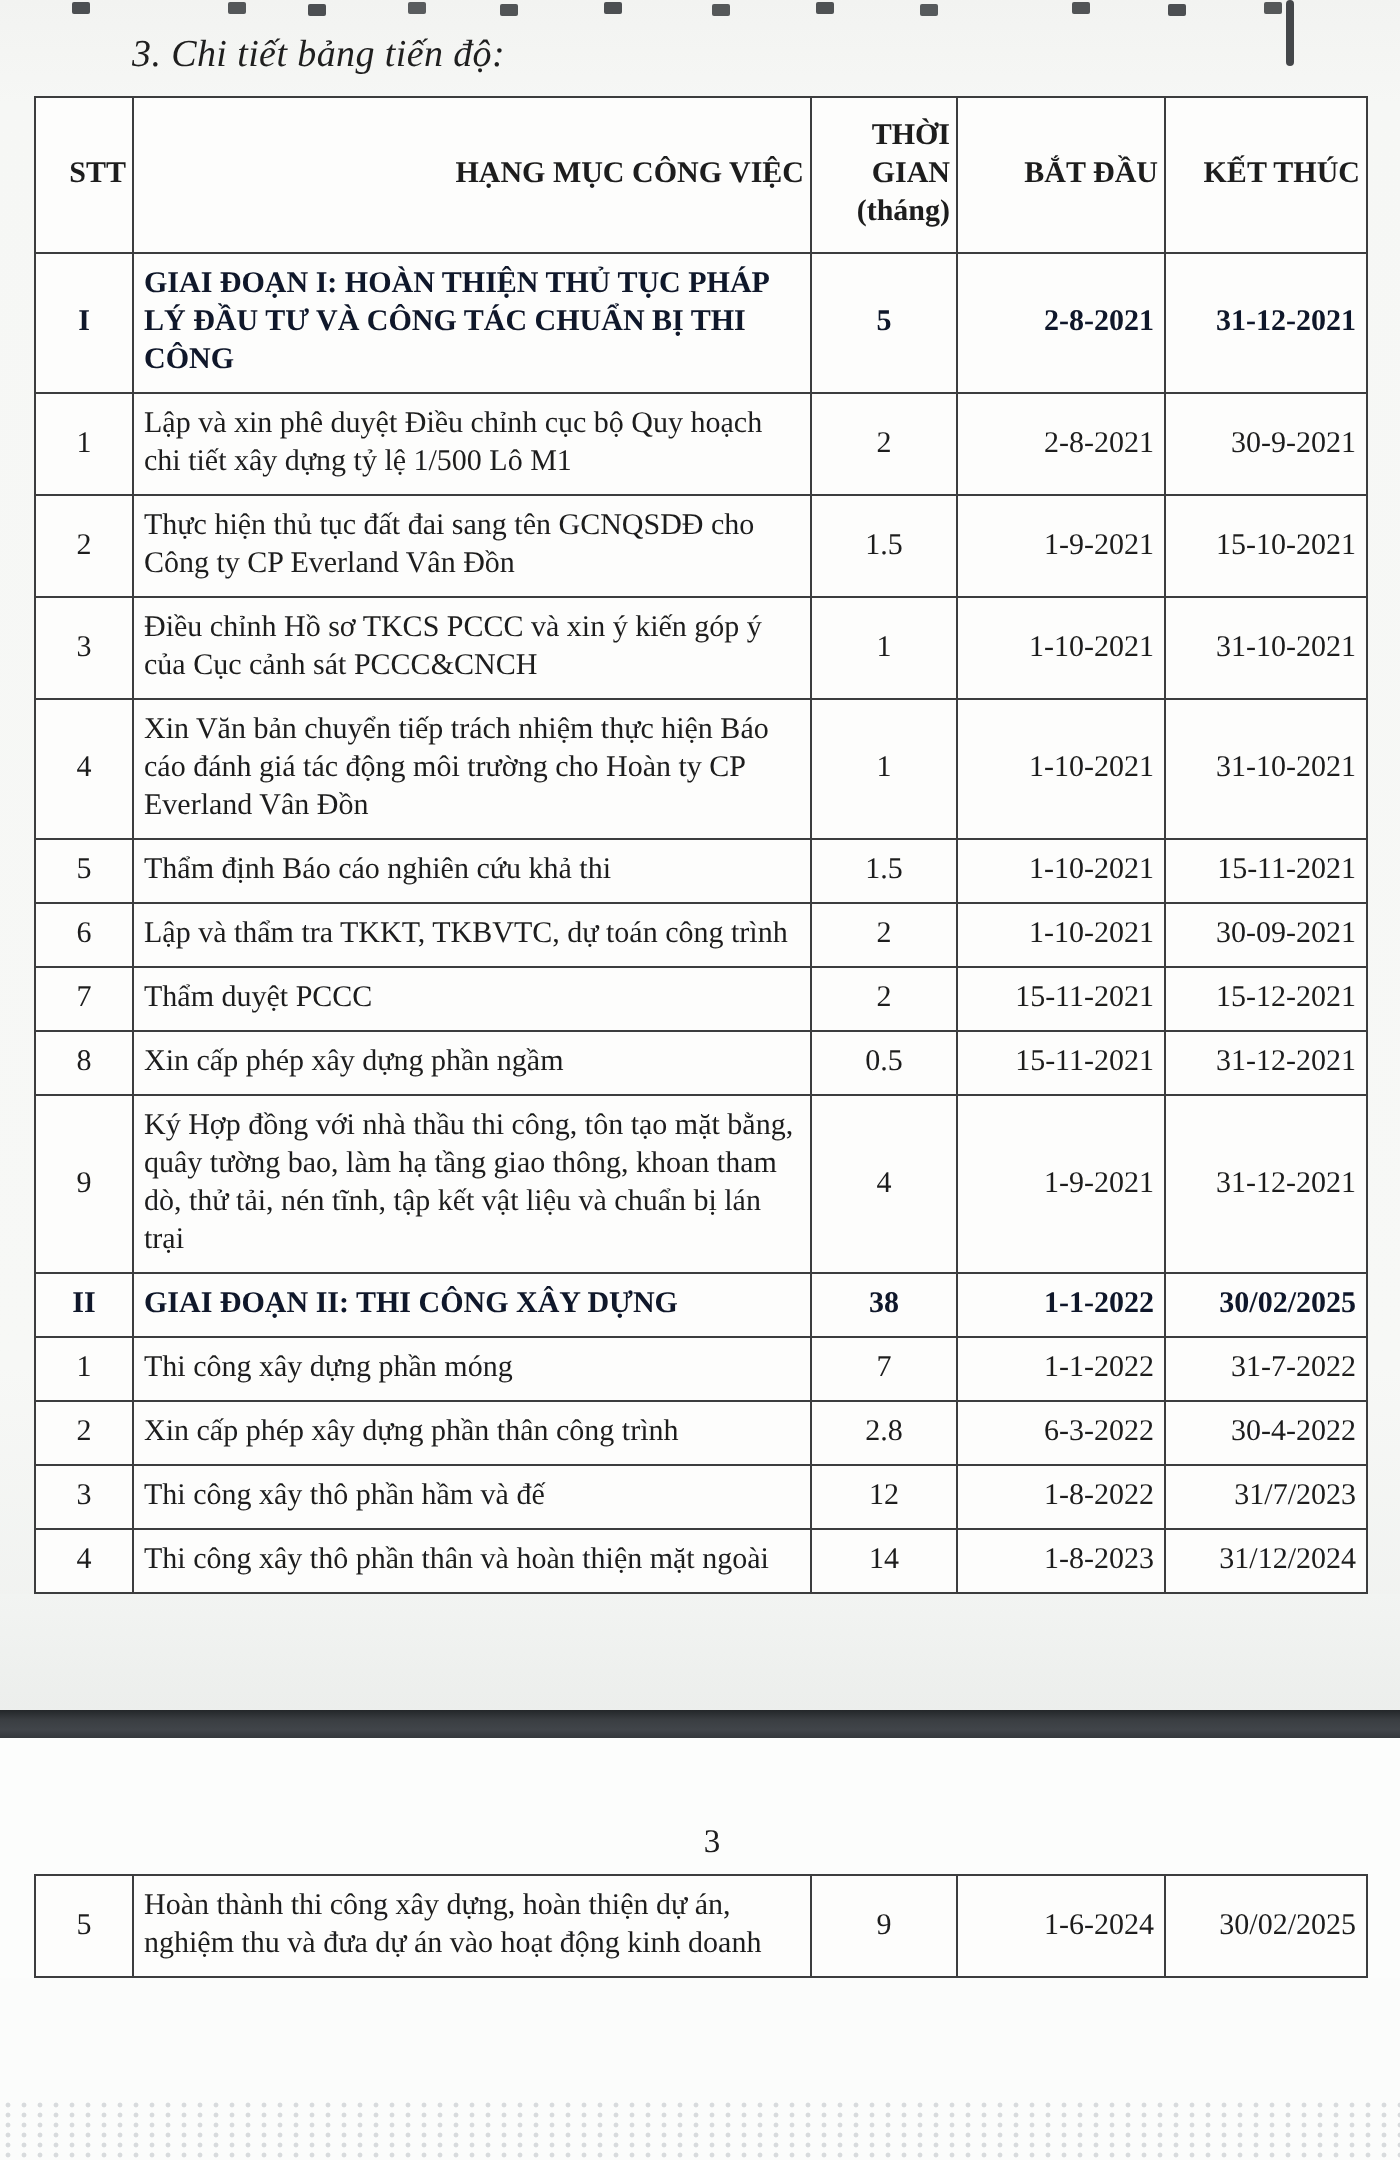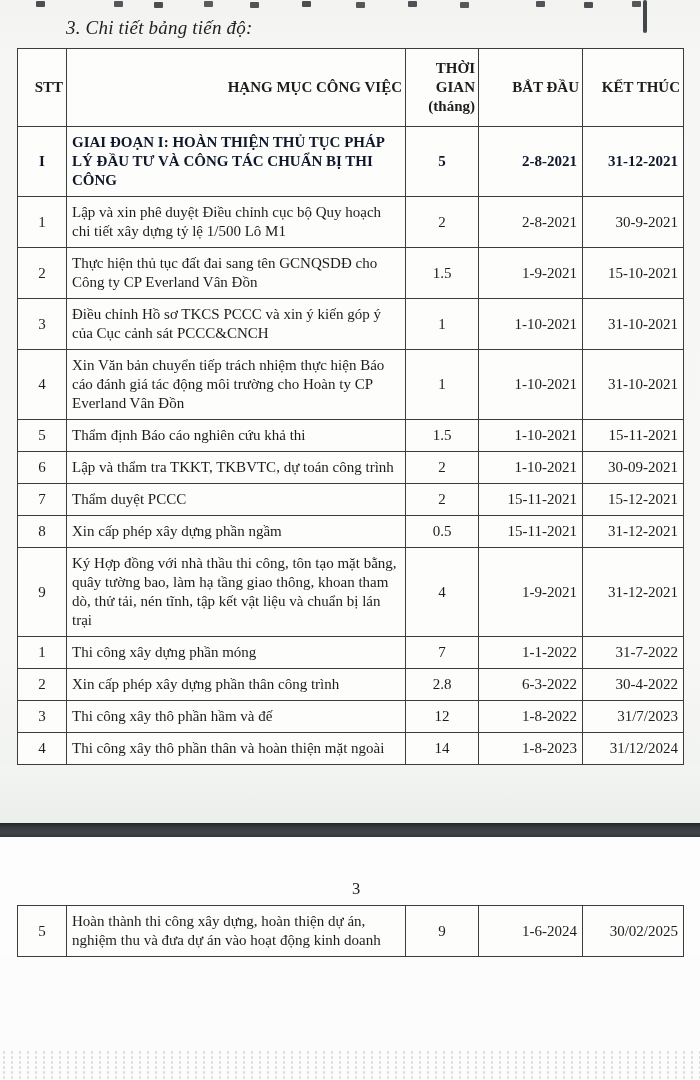--- a/index.html
+++ b/index.html
@@ -186,20 +186,27 @@
             <td class="col-start">15-11-2021</td>
             <td class="col-end">31-12-2021</td>
           </tr>
           <tr>
             <td class="col-stt">9</td>
             <td class="col-task">Ký Hợp đồng với nhà thầu thi công, tôn tạo mặt bằng, quây tường bao, làm hạ tầng giao thông, khoan tham dò, thử tải, nén tĩnh, tập kết vật liệu và chuẩn bị lán trại</td>
             <td class="col-duration">4</td>
             <td class="col-start">1-9-2021</td>
             <td class="col-end">31-12-2021</td>
           </tr>
+          <tr class="section">
+            <td class="col-stt">II</td>
+            <td class="col-task">GIAI ĐOẠN II: THI CÔNG XÂY DỰNG</td>
+            <td class="col-duration">38</td>
+            <td class="col-start">1-1-2022</td>
+            <td class="col-end">30/02/2025</td>
+          </tr>
           <tr>
             <td class="col-stt">1</td>
             <td class="col-task">Thi công xây dựng phần móng</td>
             <td class="col-duration">7</td>
             <td class="col-start">1-1-2022</td>
             <td class="col-end">31-7-2022</td>
           </tr>
           <tr>
             <td class="col-stt">2</td>
             <td class="col-task">Xin cấp phép xây dựng phần thân công trình</td>

